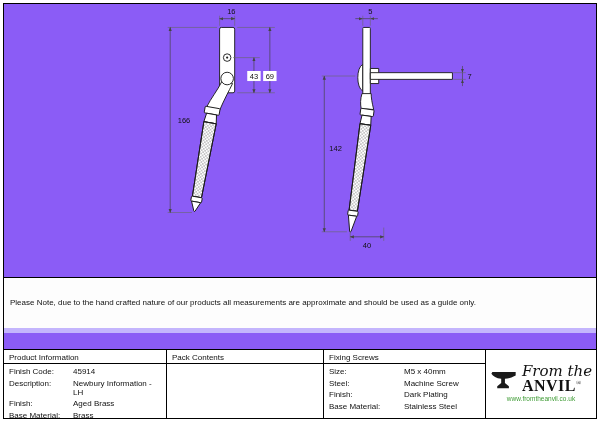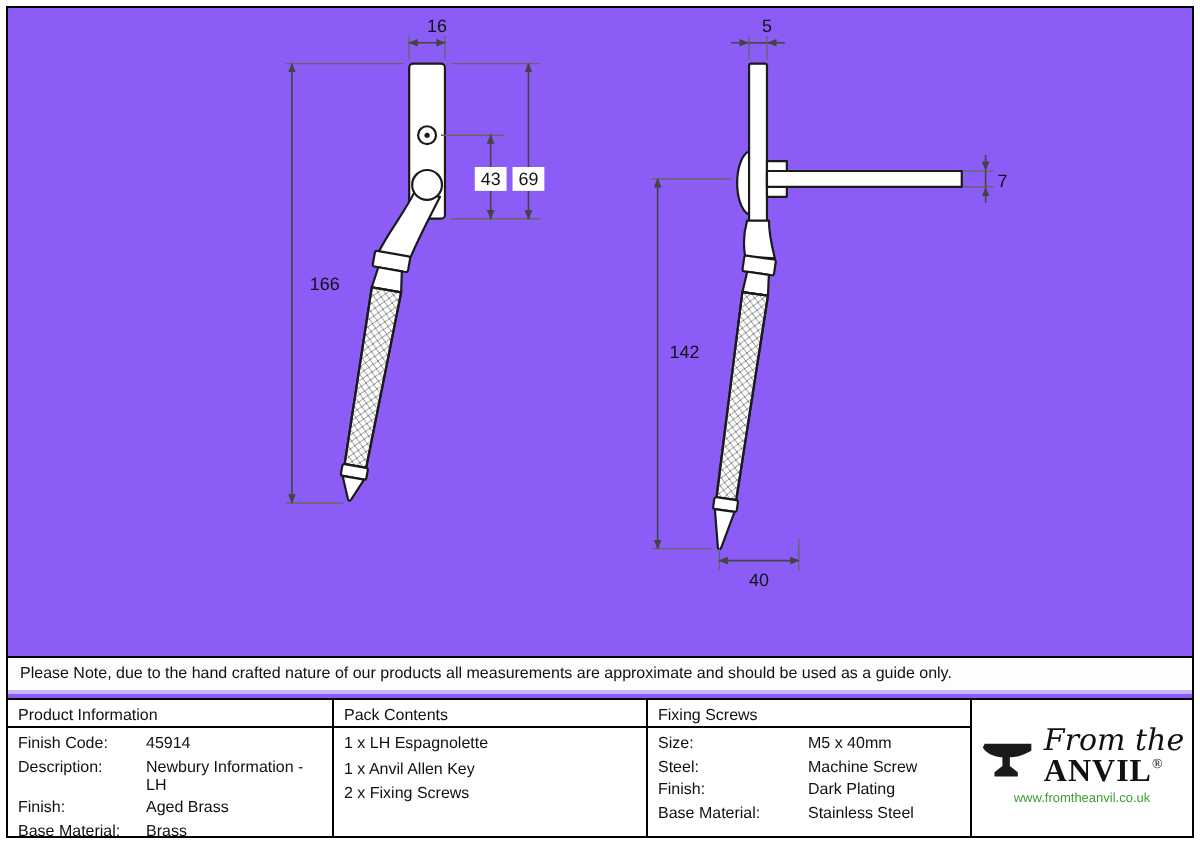--- a/index.html
+++ b/index.html
@@ -5,22 +5,22 @@
   * { box-sizing: border-box; margin: 0; padding: 0; }
   html,body { width:600px; height:422px; background:#fff; font-family:"Liberation Sans",sans-serif; color:#111; }
   .sheet { position:absolute; left:3px; top:3px; width:594px; height:416px; border:1px solid #000; background:#8b5cf6; display:flex; flex-direction:column; }
   .drawing-area { flex:1; position:relative; overflow:hidden; }
   svg.drawing { display:block; width:100%; height:100%; }
   .part { fill:#fff; stroke:#1a1a1a; stroke-width:1.1; stroke-linejoin:round; }
   .knurl { fill:url(#knurlpat); stroke:#1a1a1a; stroke-width:1.1; }
   .dim { stroke:#444; stroke-width:0.8; fill:none; }
   .ext { stroke:#666; stroke-width:0.7; }
   text.dimlabel { font-family:"Liberation Sans",sans-serif; font-size:9px; fill:#111; }
-  .note-bar { border-top:1px solid #000; border-bottom:2px solid #c4b5fd; font-size:8px; line-height:10px; padding:3px 6px; background:#fdfdfd; }
-  .info-table { margin-top:2px; border-top:1px solid #000; display:flex; height:69px; background:#fff;justify-content:flex-end; }
+  .note-bar { border-top:1px solid #000; border-bottom:5px solid #c4b5fd; font-size:8px; line-height:10px; padding:20px 6px; background:#fdfdfd; }
+  .info-table { margin-top:16px; border-top:1px solid #000; display:flex; height:69px; background:#fff;justify-content:flex-end; }
   .col { border-right:1px solid #000; display:flex; flex-direction:column; overflow:hidden; }
   .col-product { width:163px; }
   .col-pack { width:157px; }
   .col-screws { width:162px; }
   .col-logo { flex:1; border-right:none; align-items:center; justify-content:center; padding:2px 2px; }
   .col-header { border-bottom:1px solid #000; font-size:8px; padding:3px 5px 2px 5px; height:14px; }
   .col-body { padding:3px 5px; font-size:8px; }
   .kv { display:flex; margin-bottom:2.5px; }
   .kv .k { width:64px; flex:none; }
   .col-screws .kv .k { width:75px; }
@@ -172,25 +172,20 @@
         </div>
         <div class="kv">
           <span class="k">Base Material:</span>
           <span class="v">Brass</span>
         </div>
       </div>
     </div>
 
     <div class="col col-pack">
       <div class="col-header">Pack Contents</div>
-      <div class="col-body">
-        <div class="pack-item">1 x LH Espagnolette</div>
-        <div class="pack-item">1 x Anvil Allen Key</div>
-        <div class="pack-item">2 x Fixing Screws</div>
-      </div>
     </div>
 
     <div class="col col-screws">
       <div class="col-header">Fixing Screws</div>
       <div class="col-body">
         <div class="kv">
           <span class="k">Size:</span>
           <span class="v">M5 x 40mm</span>
         </div>
         <div class="kv">

